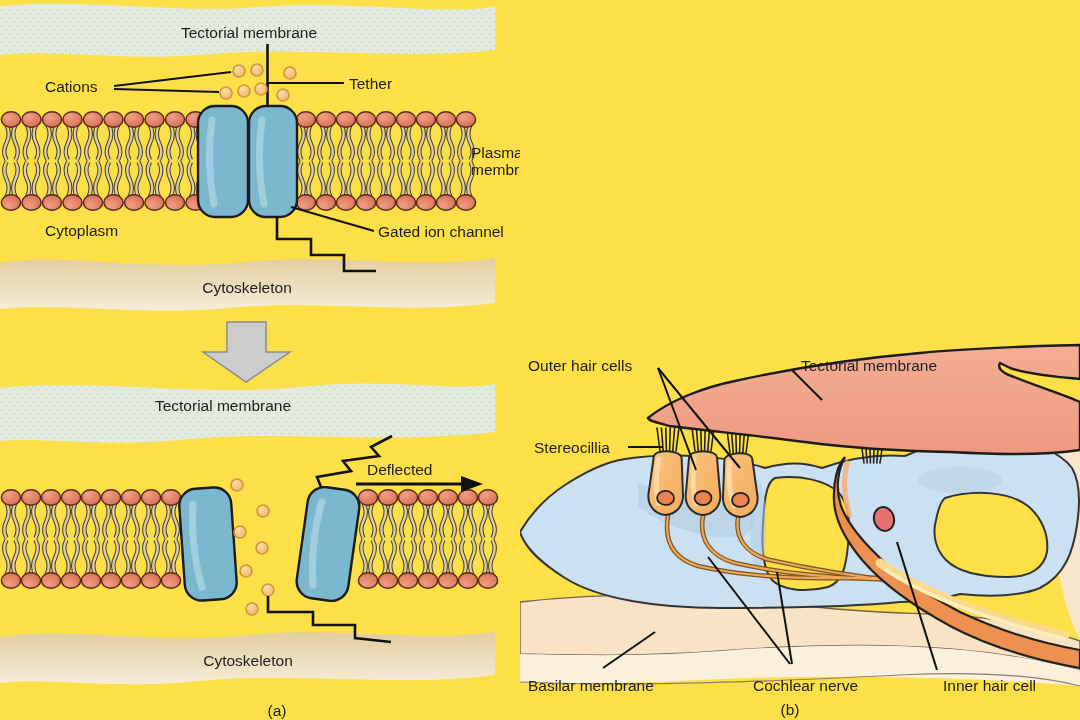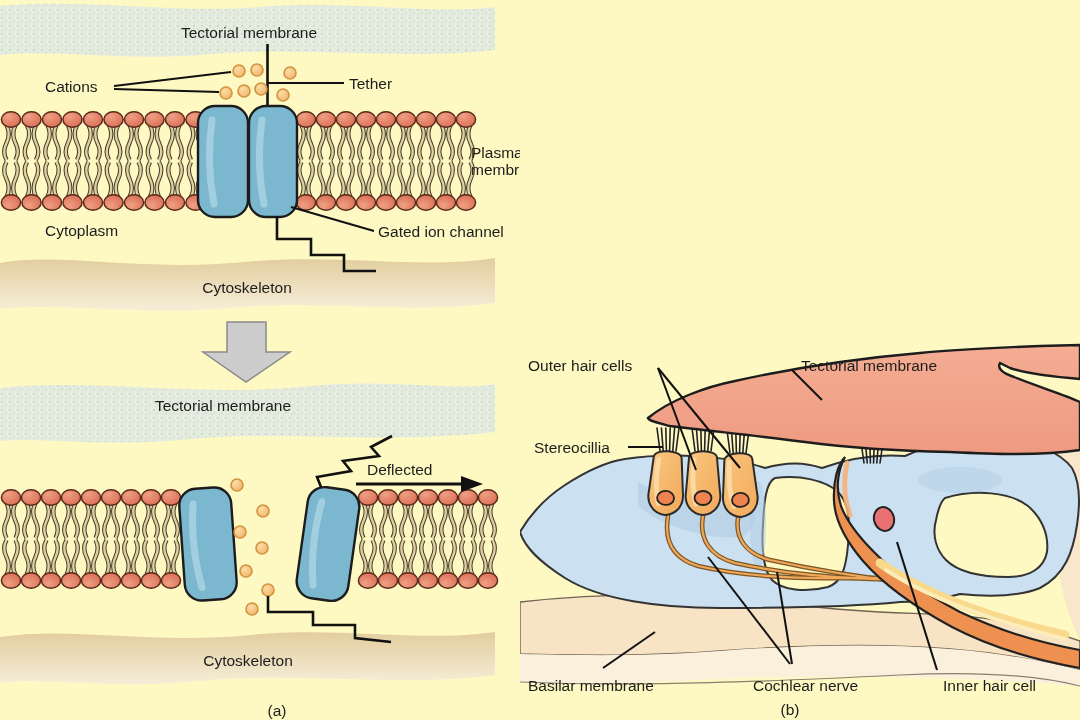--- a/index.html
+++ b/index.html
@@ -1,16 +1,16 @@
 <!DOCTYPE html>
 <html><head>
 <meta charset="utf-8">
 <style>
   html,body{margin:0;padding:0;background:#fff;}
-  .stage{position:relative;width:1080px;height:720px;background:#fef9c3;overflow:hidden;
+  .stage{position:relative;width:1080px;height:720px;background:#fde047;overflow:hidden;
          font-family:"Liberation Sans", sans-serif;}
   .panelA{position:absolute;left:0;top:0;}
   .panelB{position:absolute;left:520px;top:330px;}
   text.lbl{font-family:"Liberation Sans",sans-serif;font-size:15.5px;fill:#1c1c1c;}
   text.cap{font-family:"Liberation Sans",sans-serif;font-size:15.5px;fill:#1c1c1c;}
   .ptr{stroke:#111;stroke-width:2;fill:none;}
   .zig{stroke:#111;stroke-width:2.6;fill:none;stroke-linejoin:miter;}
   .chan{fill:#7cb7d0;stroke:#1c1c1c;stroke-width:2.4;}
   .chanHi{fill:none;stroke:#a9d3e2;stroke-width:7;stroke-linecap:round;opacity:.85;}
   .tailO{stroke:#453a28;stroke-width:4.4;fill:none;}

